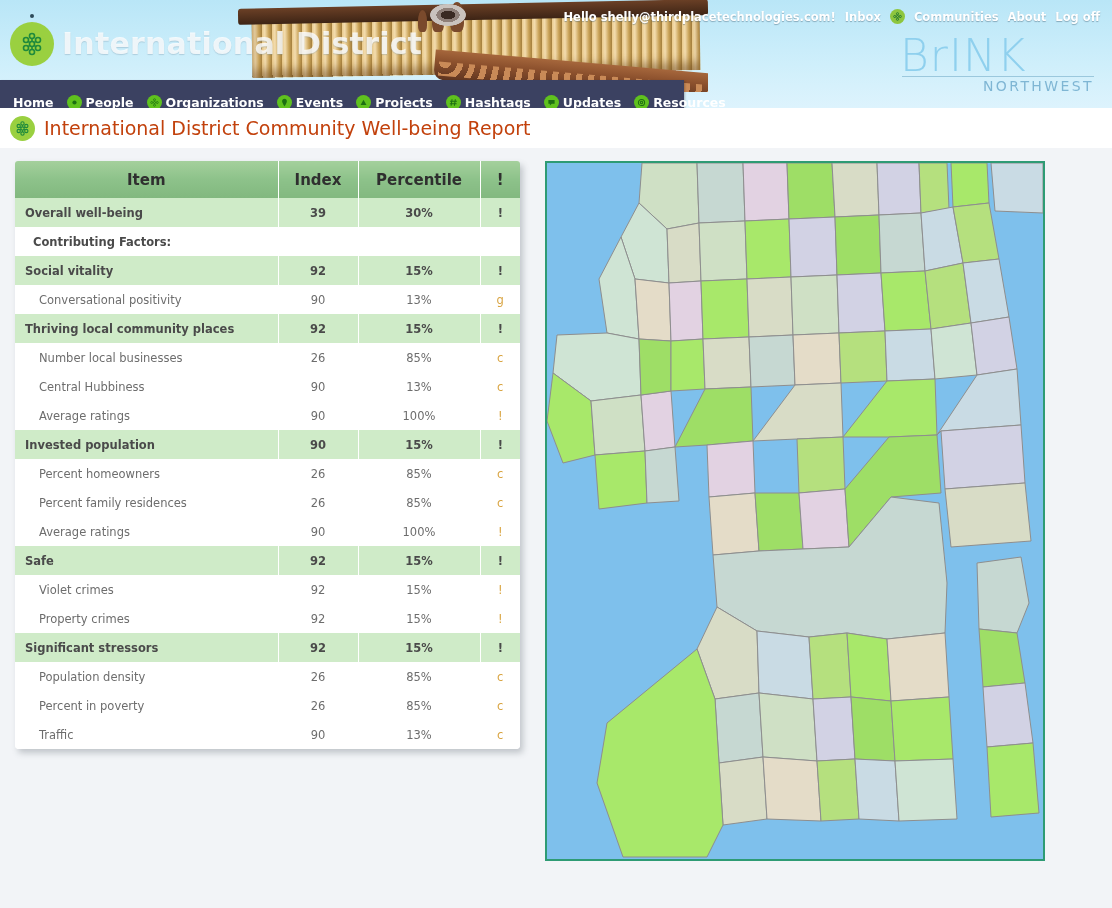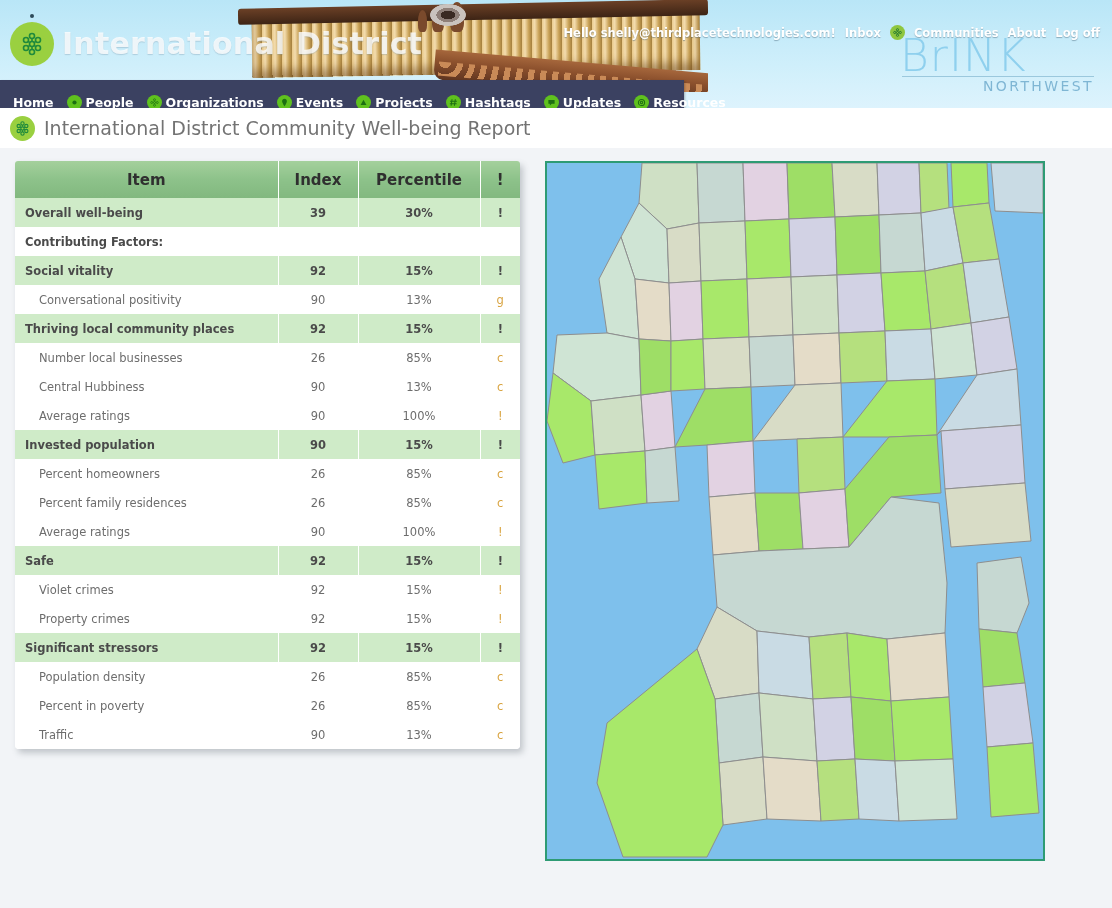--- a/index.html
+++ b/index.html
@@ -86,21 +86,20 @@
     text-shadow: 0 1px 1px rgba(120,150,170,.35);
     white-space:nowrap;
   }
 
   .topnav {
     position:absolute; right:12px; top:9px;
     display:flex; align-items:center; gap:9px;
     font-size:11.5px; font-weight:bold; color:#ffffff;
     white-space:nowrap;
     text-shadow: 0 1px 1px rgba(60,90,110,.45);
-    margin-top: 16px;
   }
   .topnav span { cursor:pointer; }
   .mini-badge {
     width:15px; height:15px; border-radius:50%;
     background:#8ec63f; display:inline-flex;
     align-items:center; justify-content:center;
   }
 
   .brinklogo {
     position:absolute; right:16px; top:34px;
@@ -147,21 +146,21 @@
     position:absolute; left:0; top:108px;
     width:1112px; height:800px;
     background:#ffffff;
   }
   .titlebar {
     position:absolute; left:0; top:0; width:1112px; height:40px;
     display:flex; align-items:center; gap:9px; padding-left:10px;
   }
   .title-ico { width:25px; height:25px; border-radius:50%; background:#9ad040;
     display:flex; align-items:center; justify-content:center; flex:none; }
-  .page-title { font-size:19px; color:#737373; }
+  .page-title { font-size:19px; color:#c2410c; }
 
   .lowerzone {
     position:absolute; left:0; top:40px; width:1112px; height:760px;
     background:#f2f4f7;
   }
 
   
   .tablewrap {
     position:absolute; left:15px; top:161px;
     width:505px;
@@ -193,21 +192,21 @@
     color:#6d6d6d;
     border-right:1px solid #ffffff;
     padding:0 8px;
     vertical-align:middle;
   }
   table.report td:last-child { border-right:none; }
 
   tr.r-head td { background:#cfebc8; color:#4a4a4a; font-weight:bold; }
   tr.r-head td.item { padding-left:10px;margin-left:40px; }
   tr.r-label td { background:#ffffff; color:#4a4a4a; font-weight:bold; }
-  tr.r-label td.item { padding-left:10px; }
+  tr.r-label td.item { padding-left:18px; }
   tr.r-sub td { background:#ffffff; }
   tr.r-sub td.item { padding-left:24px; }
 
   td.num { text-align:center; }
   td.pct { text-align:center; }
   td.flag { text-align:center; }
   tr.r-head td.flag { color:#4a4a4a; font-weight:bold; }
   tr.r-sub td.flag { color:#d9a441; }
   tr.r-sub td.num, tr.r-sub td.pct { color:#6d6d6d; }
 

